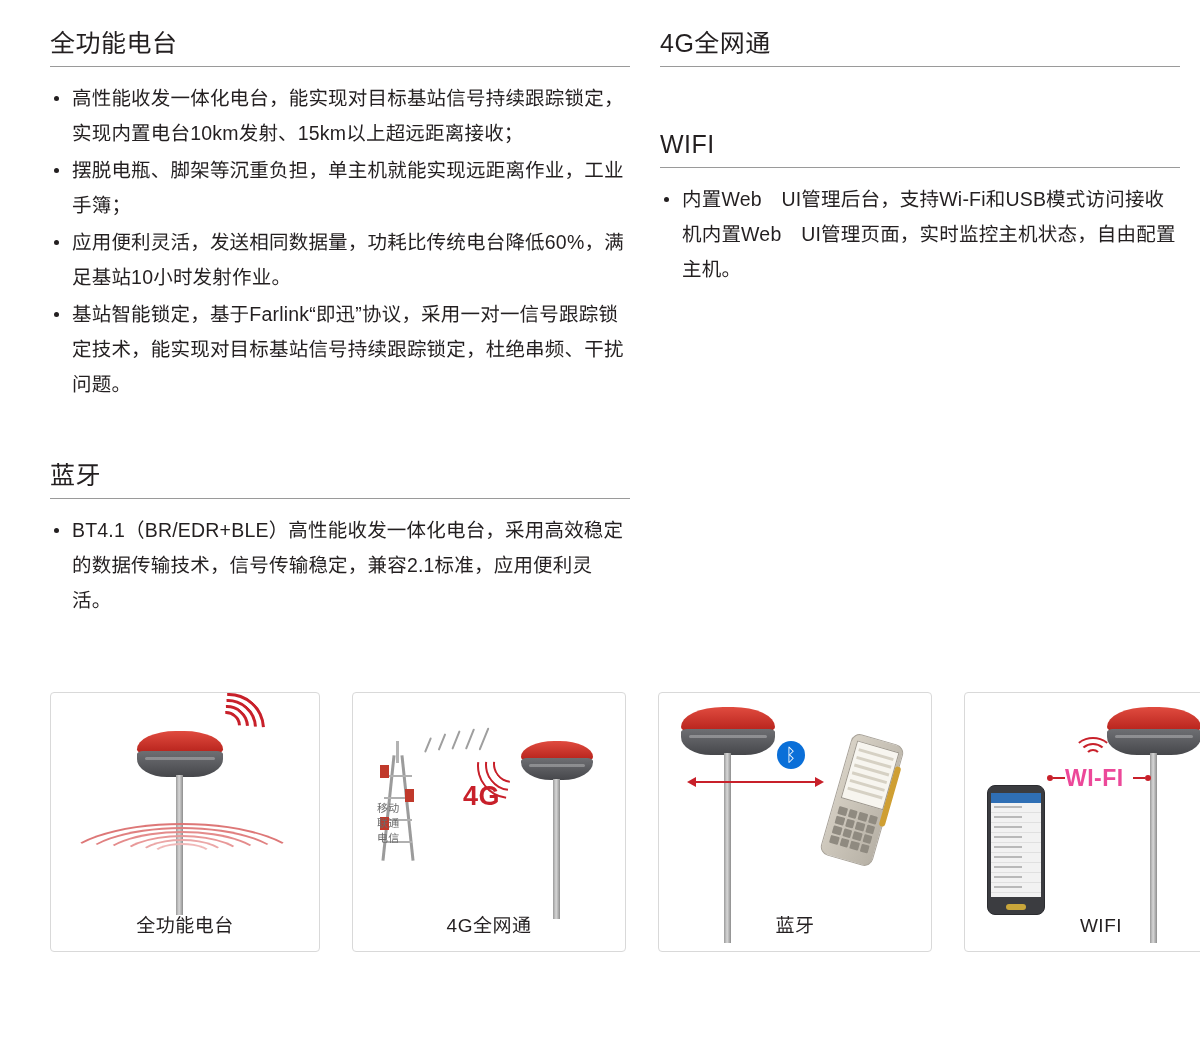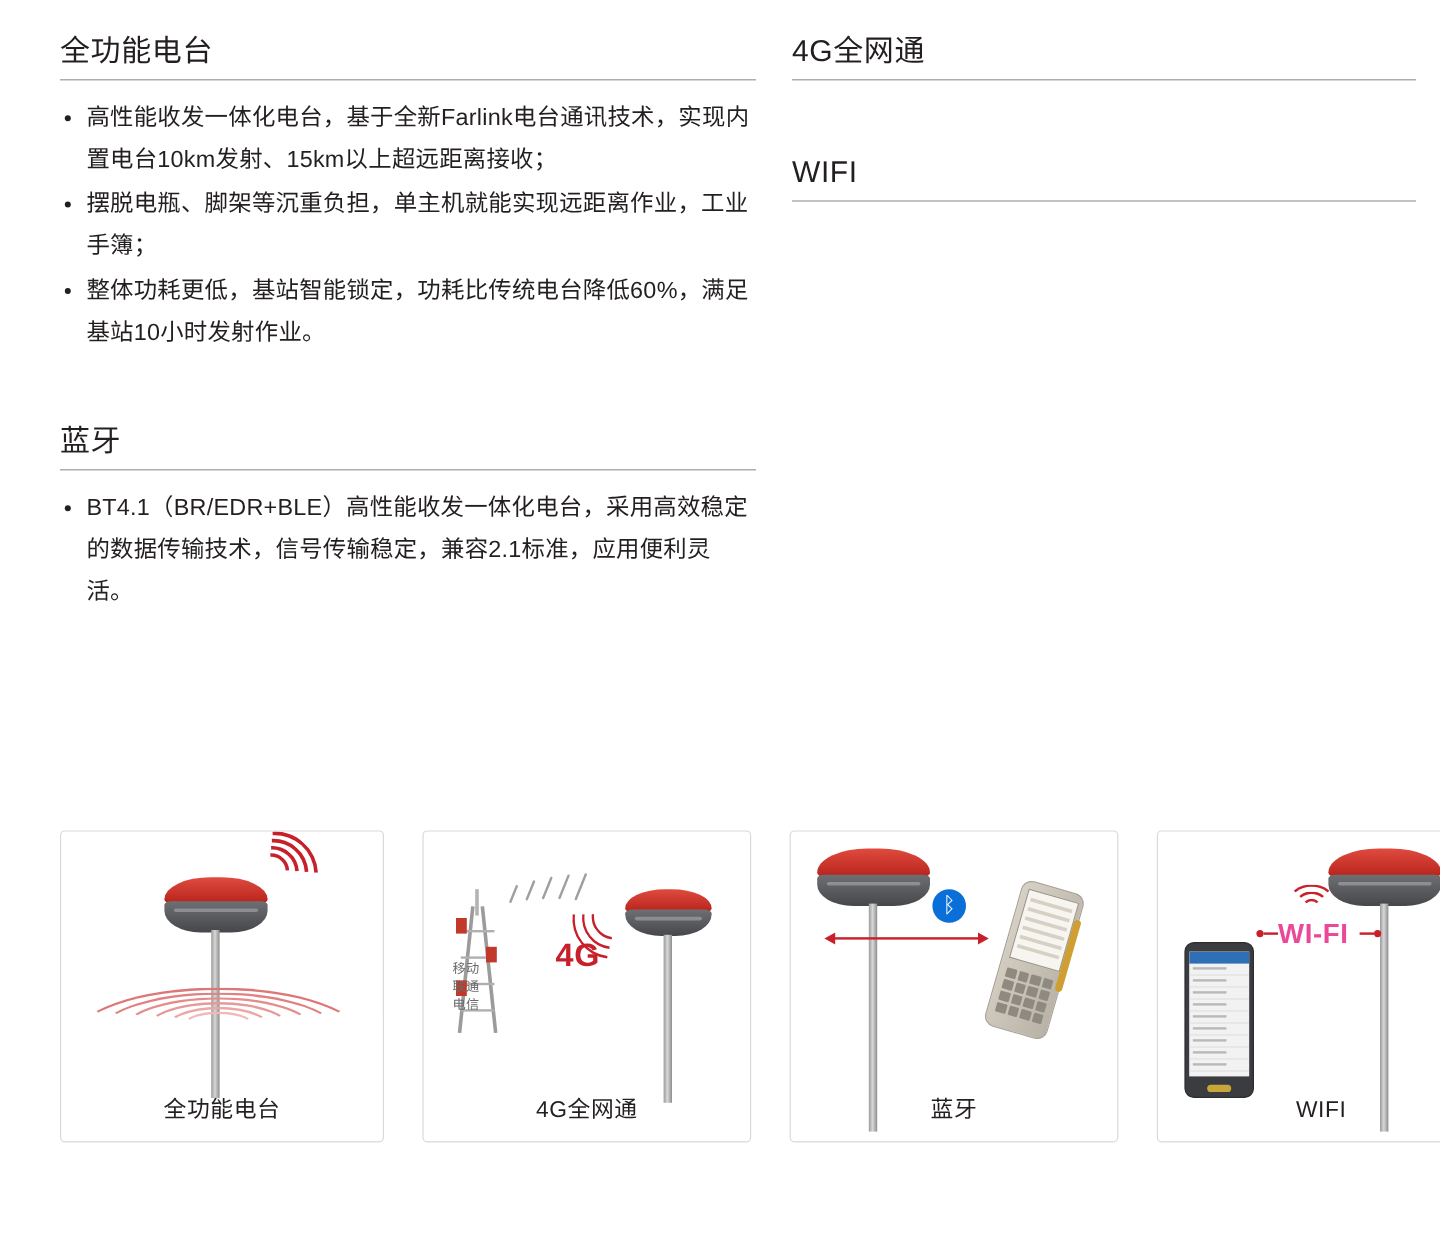--- a/index.html
+++ b/index.html
@@ -355,23 +355,24 @@
 <body>
 
 <div class="page">
 
   <div class="col col-left">
 
     <div class="section">
       <h2 class="section-title">全功能电台</h2>
       <div class="rule"></div>
       <ul class="bullets">
-        <li>高性能收发一体化电台，基于全新Farlink电台通讯技术，实现内置电台10km发射、15km以上超远距离接收；</li>
+        <li>高性能收发一体化电台，能实现对目标基站信号持续跟踪锁定，实现内置电台10km发射、15km以上超远距离接收；</li>
         <li>摆脱电瓶、脚架等沉重负担，单主机就能实现远距离作业，工业手簿；</li>
-        <li>整体功耗更低，基站智能锁定，功耗比传统电台降低60%，满足基站10小时发射作业。</li>
+        <li>应用便利灵活，发送相同数据量，功耗比传统电台降低60%，满足基站10小时发射作业。</li>
+        <li>基站智能锁定，基于Farlink“即迅”协议，采用一对一信号跟踪锁定技术，能实现对目标基站信号持续跟踪锁定，杜绝串频、干扰问题。</li>
       </ul>
     </div>
 
     <div class="gap-lg"></div>
 
     <div class="section">
       <h2 class="section-title">蓝牙</h2>
       <div class="rule"></div>
       <ul class="bullets">
         <li>BT4.1（BR/EDR+BLE）高性能收发一体化电台，采用高效稳定的数据传输技术，信号传输稳定，兼容2.1标准，应用便利灵活。</li>
@@ -386,20 +387,21 @@
       <h2 class="section-title">4G全网通</h2>
       <div class="rule"></div>
     </div>
 
     <div class="gap-lg"></div>
 
     <div class="section">
       <h2 class="section-title">WIFI</h2>
       <div class="rule"></div>
       <ul class="bullets">
+        <li>内置Web　UI管理后台，支持Wi-Fi和USB模式访问接收机内置Web　UI管理页面，实时监控主机状态，自由配置主机。</li>
       </ul>
     </div>
 
   </div>
 
   <div class="cards">
 
     <div class="card">
       <div class="card-art">
 

